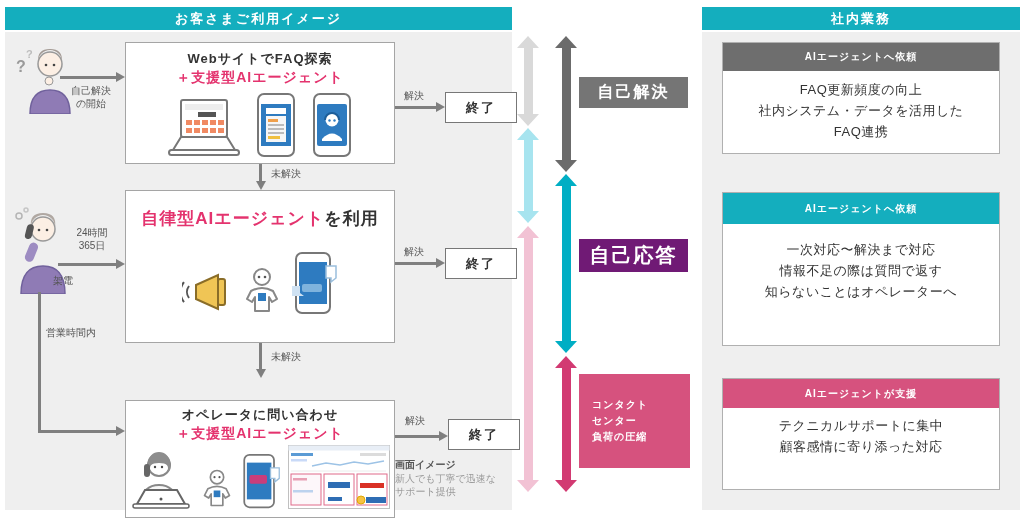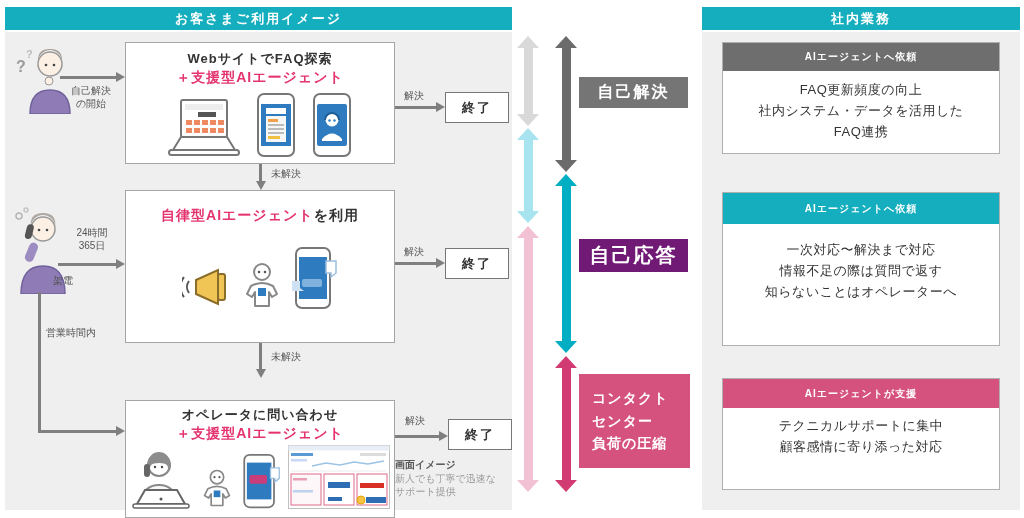--- a/index.html
+++ b/index.html
@@ -5,24 +5,24 @@
   *{margin:0;padding:0;box-sizing:border-box;}
   html,body{background:#fff;}
   body{font-family:"Liberation Sans","DejaVu Sans",sans-serif;}
   #canvas{position:relative;width:1024px;height:518px;background:#fff;overflow:hidden;}
   .header-bar{position:absolute;top:7px;height:23px;background:#14aebe;color:#fff;font-weight:bold;
     font-size:13px;display:flex;align-items:center;justify-content:center;letter-spacing:2px;}
   .panel-bg{position:absolute;top:32px;height:478px;background:#efefef;}
   .flow-box{position:absolute;background:#fff;border:1px solid #a5a5a5;text-align:center;}
   .fb-t1{font-size:13px;font-weight:bold;color:#333;margin-top:7px;letter-spacing:1px;}
   .fb-t2{font-size:14px;font-weight:bold;color:#e4336e;margin-top:1px;letter-spacing:1px;}
-  .fb-mix{font-size:14px;font-weight:bold;color:#333;margin-top:16px;letter-spacing:1px;text-align:center;}
+  .fb-mix{font-size:17px;font-weight:bold;color:#333;margin-top:16px;letter-spacing:1px;text-align:center;}
   .fb-mix .hl{color:#e4336e;}
   .icon-row{display:flex;justify-content:center;align-items:flex-end;}
-  .end-box{position:absolute;width:64px;height:31px;background:#fff;border:1.5px solid #777;
+  .end-box{position:absolute;width:72px;height:31px;background:#fff;border:1.5px solid #777;
     display:flex;align-items:center;justify-content:center;font-size:13px;font-weight:bold;color:#333;letter-spacing:2px;}
   .flow-label{position:absolute;font-size:10px;color:#555;line-height:1.3;}
   .ml{white-space:pre-line;}
   .ctr{text-align:center;}
   .hline{position:absolute;height:2.5px;background:#7f7f7f;}
   .vline{position:absolute;width:2.5px;background:#7f7f7f;}
   .ah-r{position:absolute;width:0;height:0;border-top:5px solid transparent;border-bottom:5px solid transparent;border-left:9px solid #7f7f7f;}
   .ah-d{position:absolute;width:0;height:0;border-left:5px solid transparent;border-right:5px solid transparent;border-top:9px solid #7f7f7f;}
   .varrow{position:absolute;width:22px;display:flex;flex-direction:column;align-items:center;}
   .varrow .hd-u{width:0;height:0;border-left:11px solid transparent;border-right:11px solid transparent;border-bottom:12px solid currentColor;}
@@ -306,21 +306,21 @@
       <div class="bd"></div>
       <div class="hd-d"></div>
   </div>
 
   <div class="badge" style="left:579px;top:77px;width:109px;height:31px;background:#757575;font-size:16px;">
     <span>自己解決</span>
   </div>
   <div class="badge" style="left:579px;top:239px;width:109px;height:33px;background:#701a75;font-size:20px;text-align:right;">
     <span>自己応答</span>
   </div>
-  <div class="badge ml" style="left:579px;top:374px;width:111px;height:94px;background:#d6527e;font-size:14px;line-height:1.6;justify-content:flex-start;padding-left:13px;letter-spacing:1px;">
+  <div class="badge ml" style="left:579px;top:374px;width:111px;height:94px;background:#d6527e;font-size:10px;line-height:1.6;justify-content:flex-start;padding-left:13px;letter-spacing:1px;">
     <span class="ml">コンタクト
 センター
 負荷の圧縮</span>
   </div>
 
   <div class="card" style="top:42px;height:112px;">
     <div class="card-h" style="height:28px;background:#6e6e6e;">AIエージェントへ依頼</div>
     <div class="card-b">FAQ更新頻度の向上
 社内システム・データを活用した
 FAQ連携</div>

